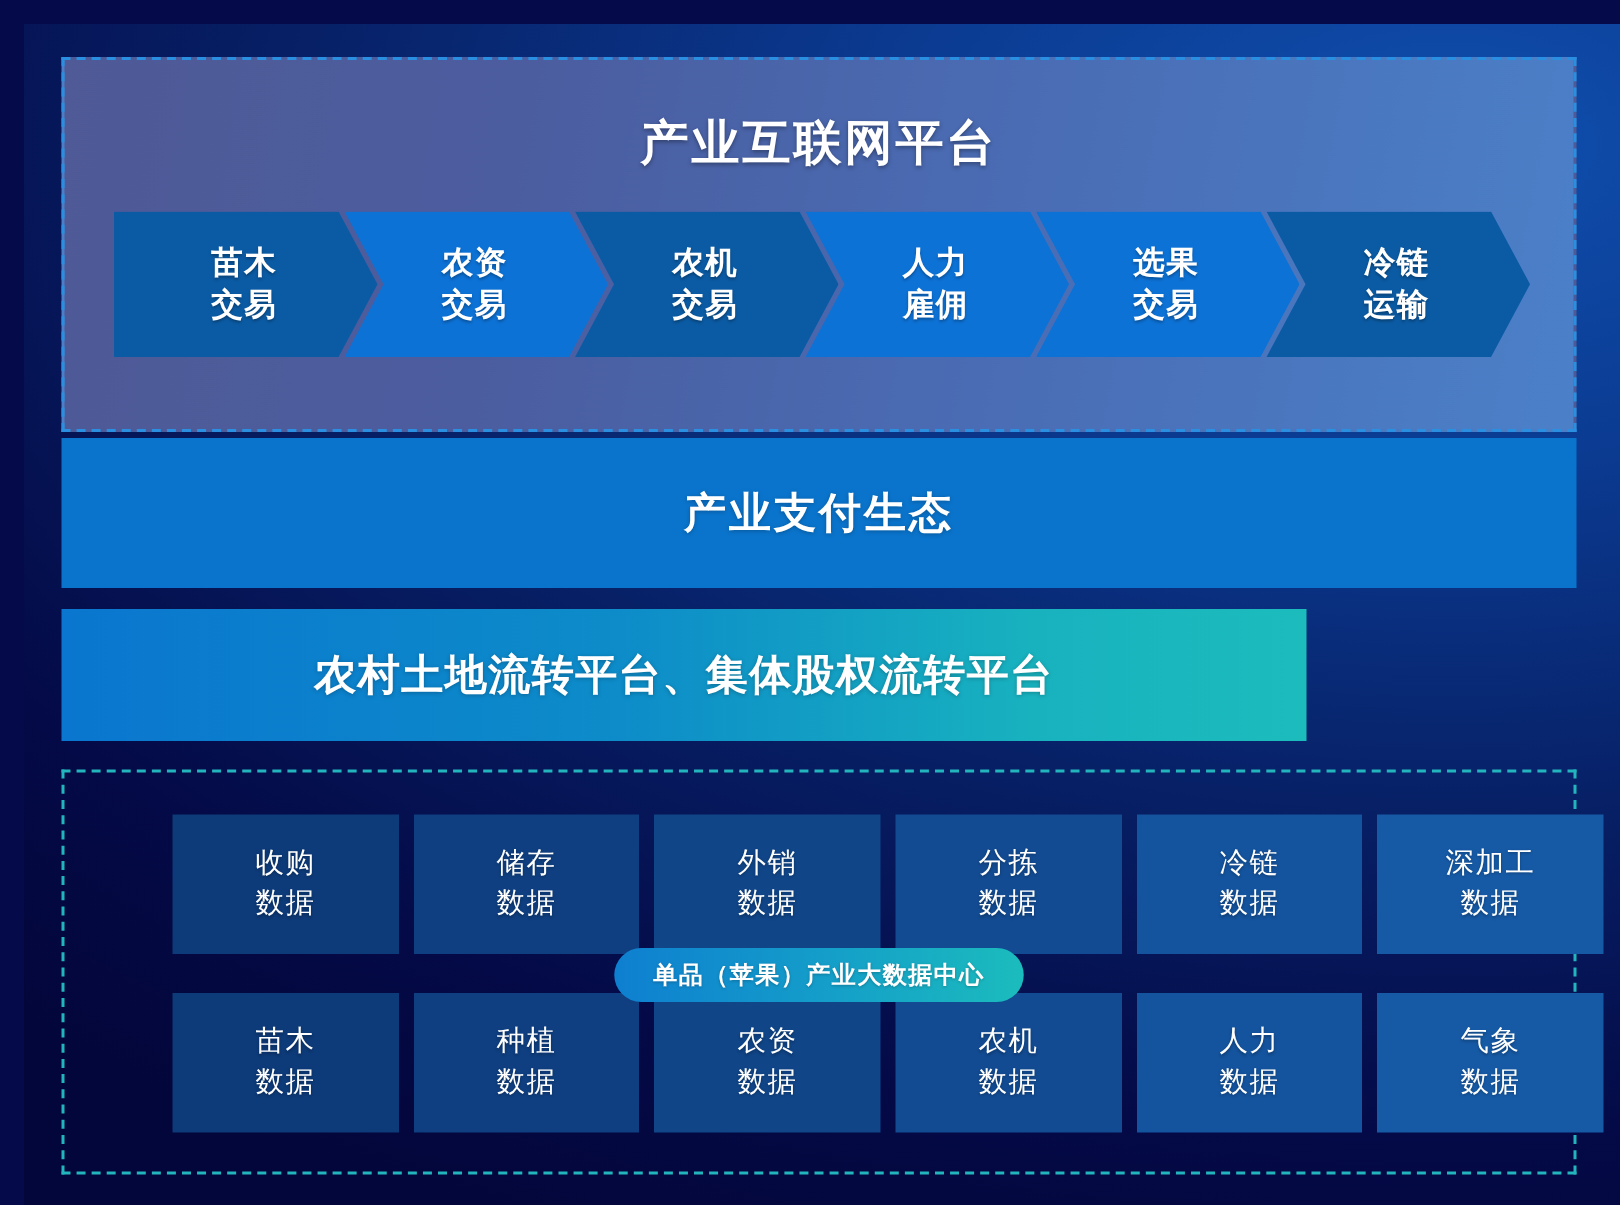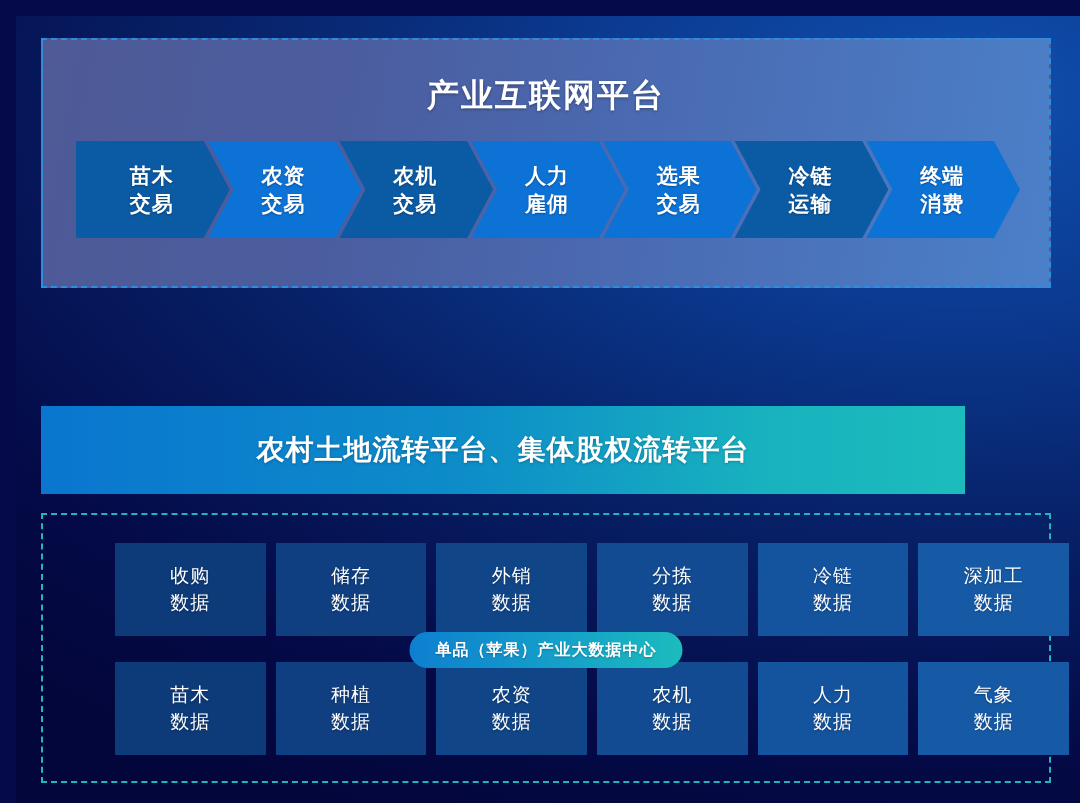--- a/index.html
+++ b/index.html
@@ -102,21 +102,21 @@
     font-weight: bold;
     letter-spacing: 2px;
     text-shadow: 0 1px 3px rgba(0,0,0,0.25);
   }
 
   
   .land-band {
     position: absolute;
     left: 25px;
     top: 390px;
-    width: 924px;
+    width: 830px;
     height: 88px;
     background: linear-gradient(90deg, #0a76cf 0%, #0d8cc9 45%, #18b2bf 78%, #1cbcbd 100%);
     display: flex;
     align-items: center;
     justify-content: center;
   }
   .land-band .band-title {
     color: #ffffff;
     font-size: 28px;
     font-weight: bold;
@@ -219,27 +219,26 @@
 雇佣</span>
       </div>
       <div class="chev light">
         <span class="chev-label">选果
 交易</span>
       </div>
       <div class="chev dark">
         <span class="chev-label">冷链
 运输</span>
       </div>
-      <div class="chev light">
-        <span class="chev-label">终端
-消费</span>
-      </div>
     </div>
   </div>
 
+  <div class="pay-band">
+    <span class="band-title">产业支付生态</span>
+  </div>
 
   <div class="land-band">
     <span class="band-title">农村土地流转平台、集体股权流转平台</span>
   </div>
 
   <div class="data-panel">
     <div class="data-grid">
 
       <div class="data-row">
         <div class="data-card c0">收购

